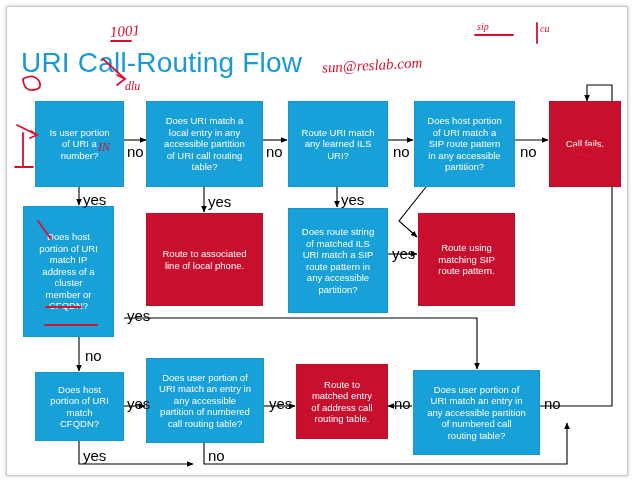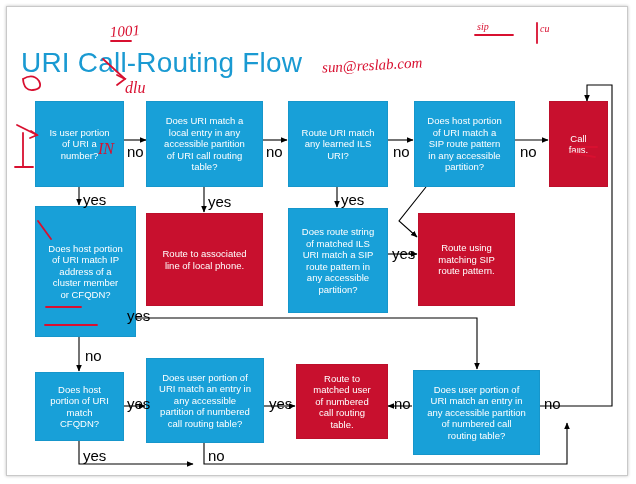--- a/index.html
+++ b/index.html
@@ -63,21 +63,21 @@
     color:#d81030;
     font-family:"Liberation Serif", serif;
     white-space:nowrap;
   }
   .ink-hand{
     font-family:"Liberation Serif", serif;
     font-style:italic;
   }
   .ink-1001{font-size:15px;transform:rotate(-4deg);}
   .ink-email{font-size:15px;transform:rotate(-3deg);}
-  .ink-small{font-size:16px;}
+  .ink-small{font-size:12px;}
   .ink-sip{font-size:10px;}
 </style>
 </head>
 <body>
 
 <div id="stage">
   <div id="card">
 
     <svg id="svg-layer" viewBox="0 0 622 470">
       <defs>
@@ -123,35 +123,35 @@
     <div class="title">URI Call-Routing Flow</div>
 
     <div class="node blue" style="left:28px;top:94px;width:89px;height:86px;">Is user portion of URI a number?</div>
 
     <div class="node blue" style="left:139px;top:94px;width:117px;height:86px;">Does URI match a local entry in any accessible partition of URI call routing table?</div>
 
     <div class="node blue" style="left:281px;top:94px;width:100px;height:86px;">Route URI match any learned ILS URI?</div>
 
     <div class="node blue" style="left:407px;top:94px;width:101px;height:86px;">Does host portion of URI match a SIP route pattern in any accessible partition?</div>
 
-    <div class="node red" style="left:542px;top:94px;width:59px;height:86px;">Call fails.</div>
-
-    <div class="node blue" style="left:28px;top:199px;width:101px;height:131px;text-align:center;">Does host portion of URI match IP address of a cluster member or CFQDN?</div>
+    <div class="node red" style="left:542px;top:94px;width:72px;height:86px;">Call fails.</div>
+
+    <div class="node blue" style="left:16px;top:199px;width:91px;height:131px;text-align:center;">Does host portion of URI match IP address of a cluster member or CFQDN?</div>
 
     <div class="node red" style="left:139px;top:206px;width:117px;height:93px;">Route to associated line of local phone.</div>
 
     <div class="node blue" style="left:281px;top:201px;width:100px;height:105px;">Does route string of  matched ILS URI match a SIP route pattern in any accessible partition?</div>
 
     <div class="node red" style="left:411px;top:206px;width:97px;height:93px;">Route using matching SIP route pattern.</div>
 
     <div class="node blue" style="left:28px;top:365px;width:89px;height:69px;">Does host portion of URI match CFQDN?</div>
 
     <div class="node blue" style="left:139px;top:351px;width:118px;height:85px;">Does user portion of URI match an entry in any accessible partition of numbered call routing table?</div>
 
-    <div class="node red" style="left:289px;top:357px;width:92px;height:75px;">Route to matched user of numbered call routing table.</div>
+    <div class="node red" style="left:289px;top:357px;width:92px;height:75px;">Route to matched entry of address call routing table.</div>
 
     <div class="node blue" style="left:406px;top:363px;width:127px;height:85px;">Does user portion of URI match an entry in any accessible partition of numbered call routing table?</div>
 
     <div class="edge-label" style="left:120px;top:136px;">no</div>
     <div class="edge-label" style="left:259px;top:136px;">no</div>
     <div class="edge-label" style="left:386px;top:136px;">no</div>
     <div class="edge-label" style="left:513px;top:136px;">no</div>
 
     <div class="edge-label" style="left:76px;top:184px;">yes</div>
     <div class="edge-label" style="left:201px;top:186px;">yes</div>

